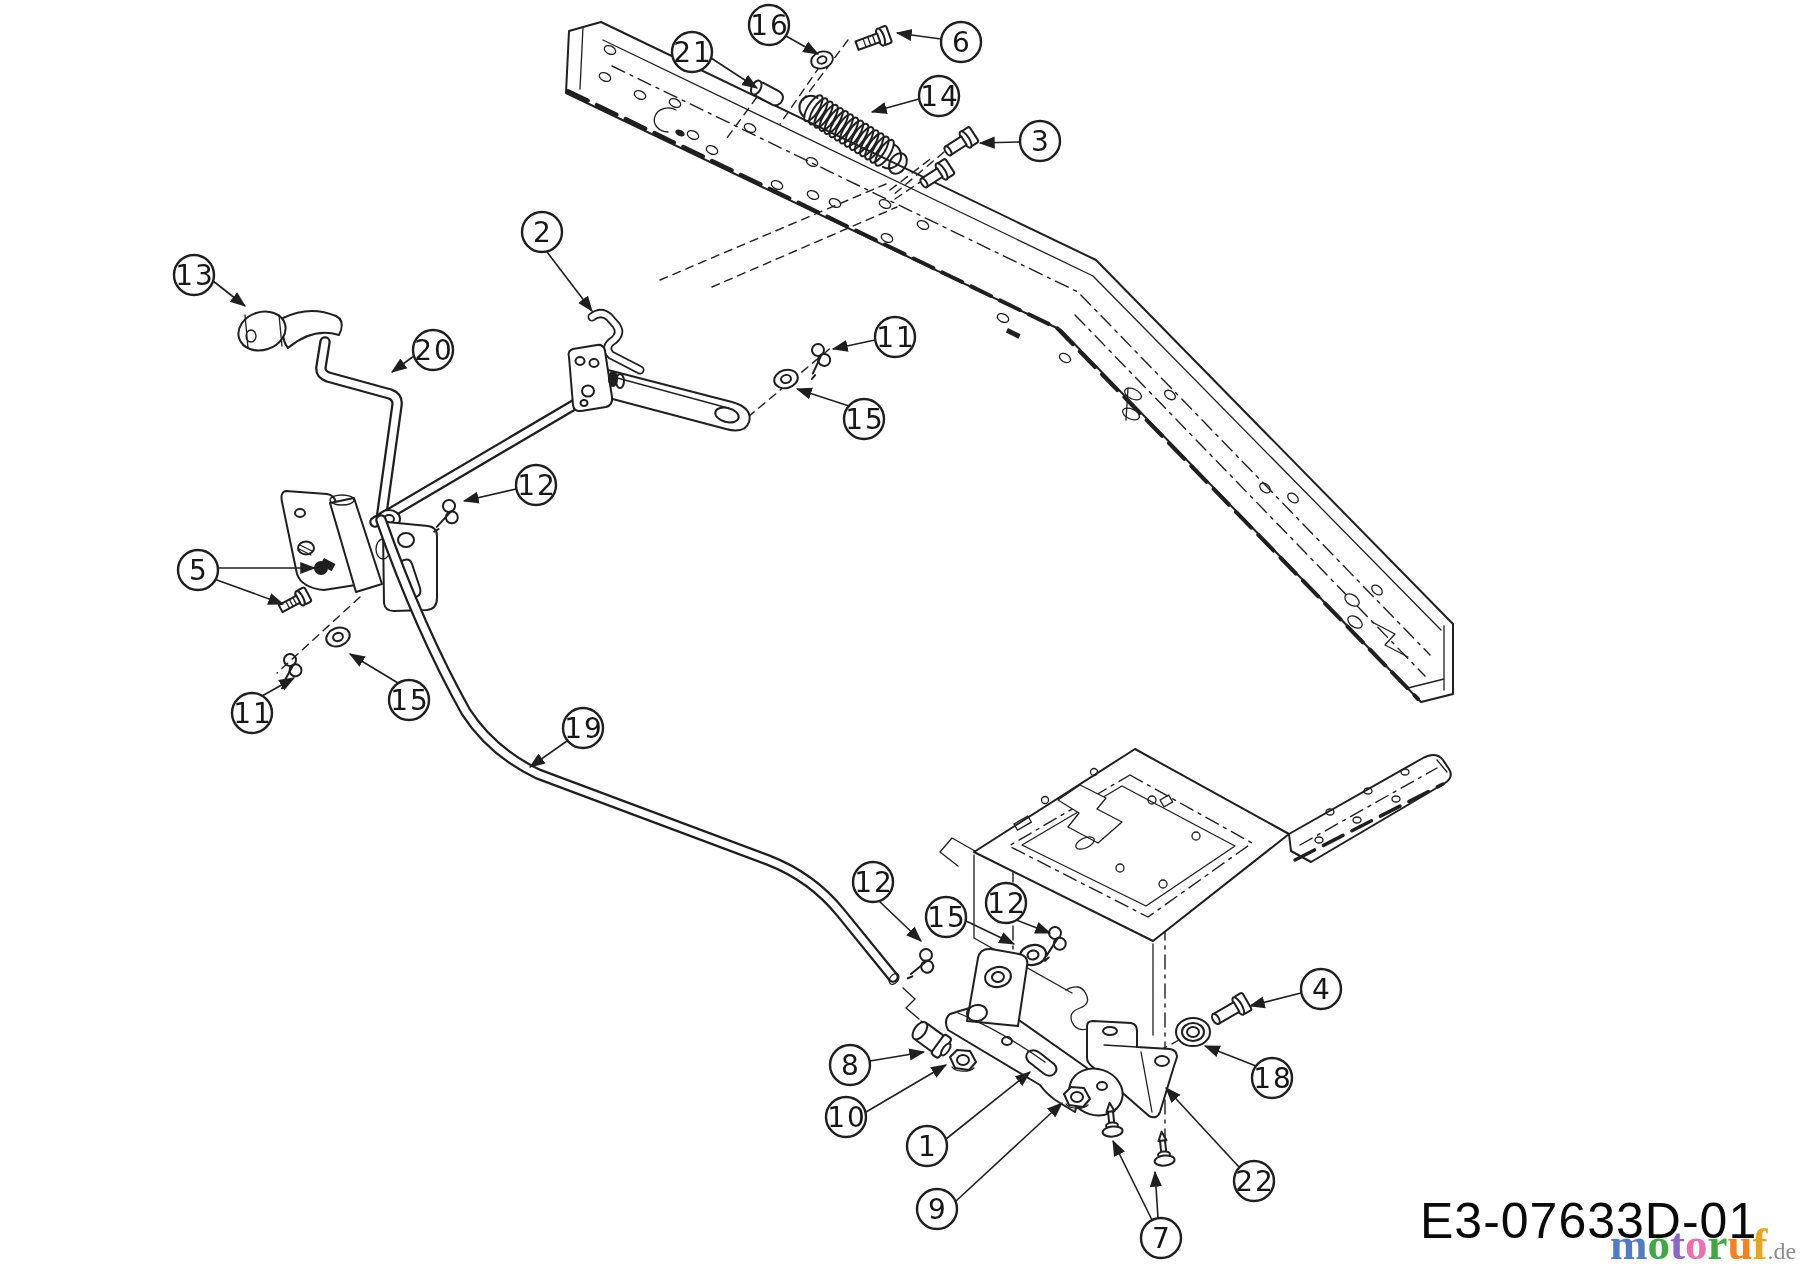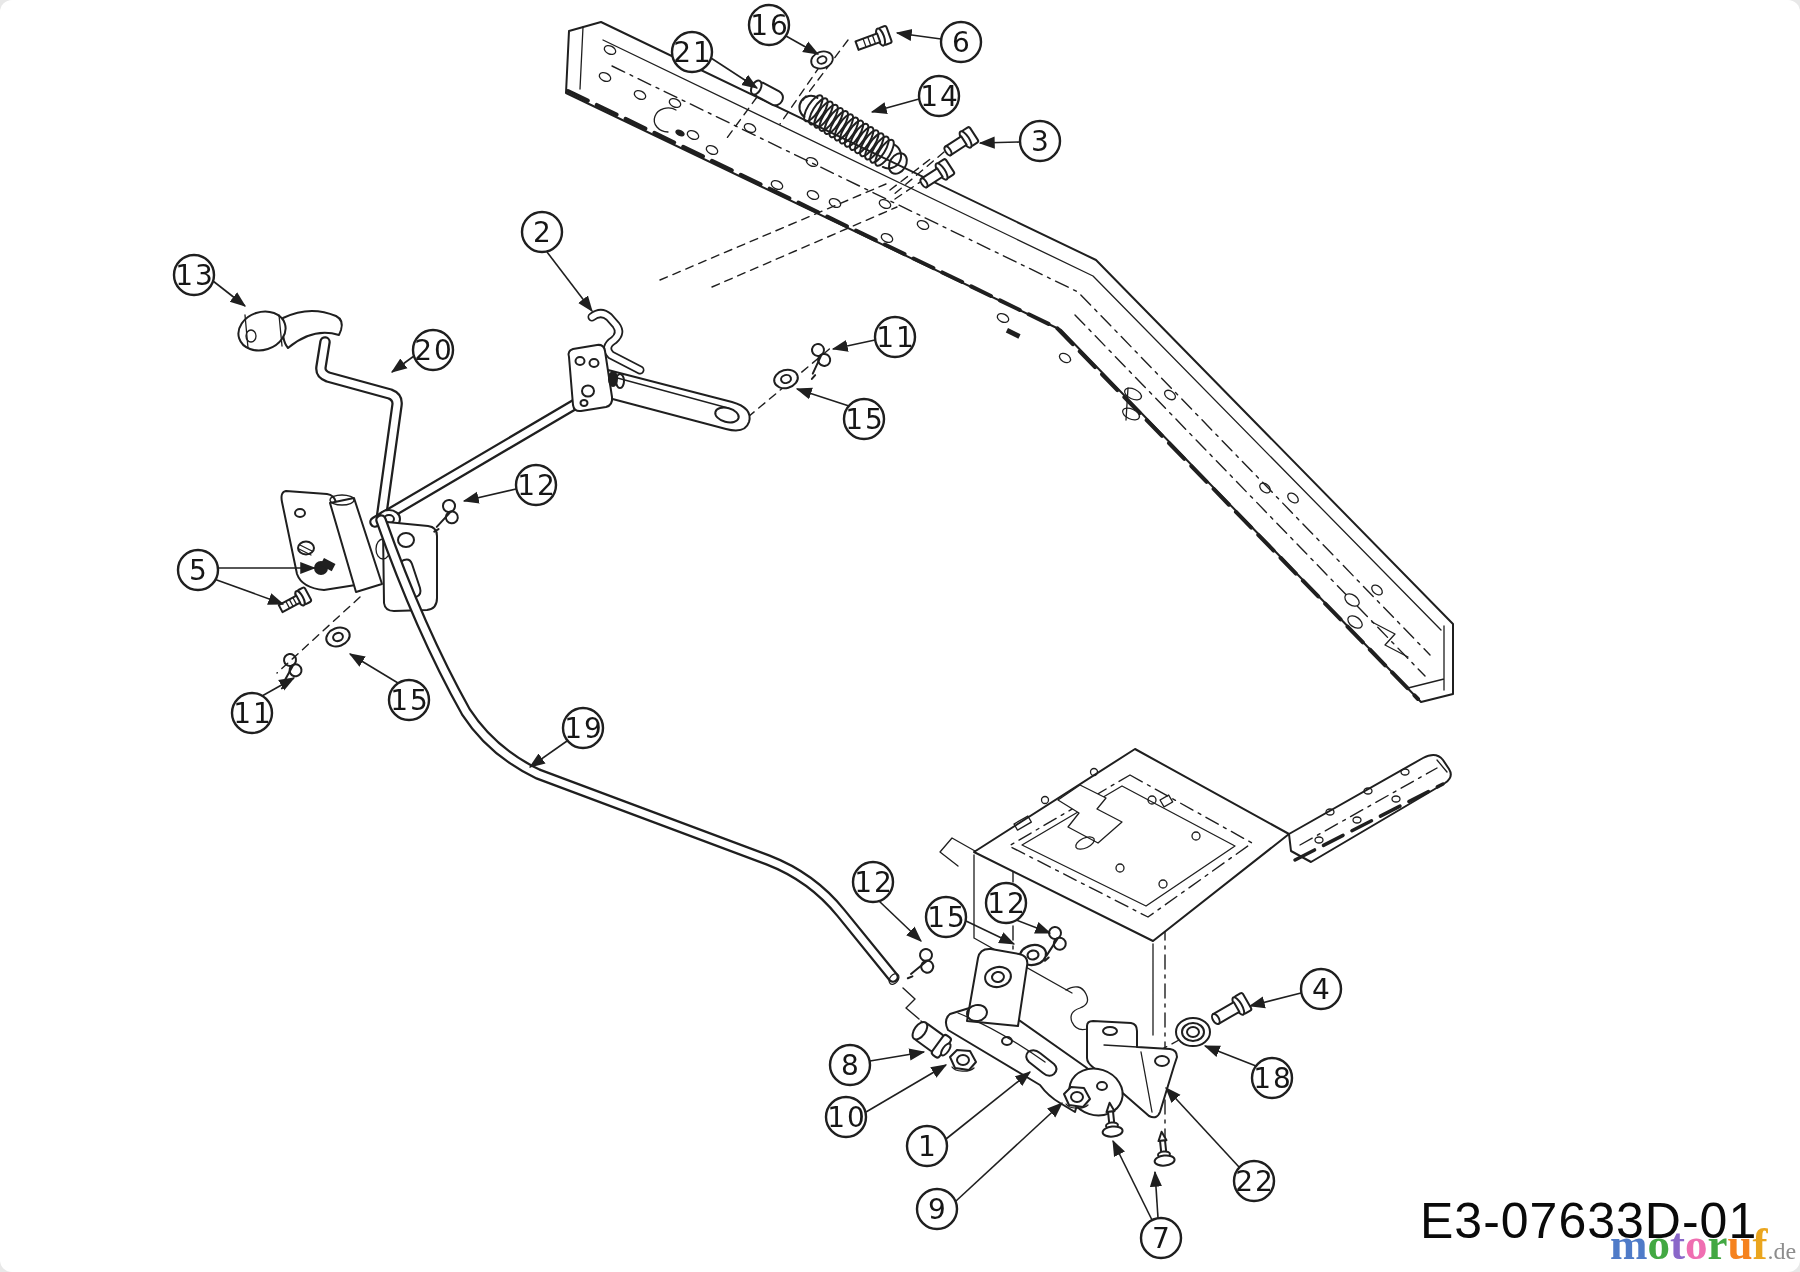--- a/index.html
+++ b/index.html
@@ -1,17 +1,17 @@
 <!DOCTYPE html>
 <html><head>
 <meta charset="utf-8">
 <style>
   html,body{margin:0;padding:0;background:#e8e8e8;}
   .stage{position:relative;width:1800px;height:1272px;background:#ffffff;overflow:hidden;
-         font-family:"Liberation Sans",sans-serif;border-radius:12px;}
+         font-family:"Liberation Sans",sans-serif;}
   svg{position:absolute;left:0;top:0;}
   .art{stroke:#1f1f1f;fill:none;stroke-width:2;stroke-linejoin:round;stroke-linecap:round;}
   .wfill{fill:#ffffff;}
   .dark{fill:#1f1f1f;stroke:none;}
   .thin{stroke-width:1.3;}
   .phantom{stroke-dasharray:14 6 3 6;stroke-width:1.4;}
   .hdash{stroke-dasharray:8 6;stroke-width:1.4;}
   .thick-dash{stroke-dasharray:22 10;stroke-width:4;}
   .rodW{stroke:#ffffff;stroke-width:7;fill:none;stroke-linejoin:round;stroke-linecap:round;}
   .rodB{stroke:#1f1f1f;stroke-width:11.5;fill:none;stroke-linejoin:round;stroke-linecap:round;}

